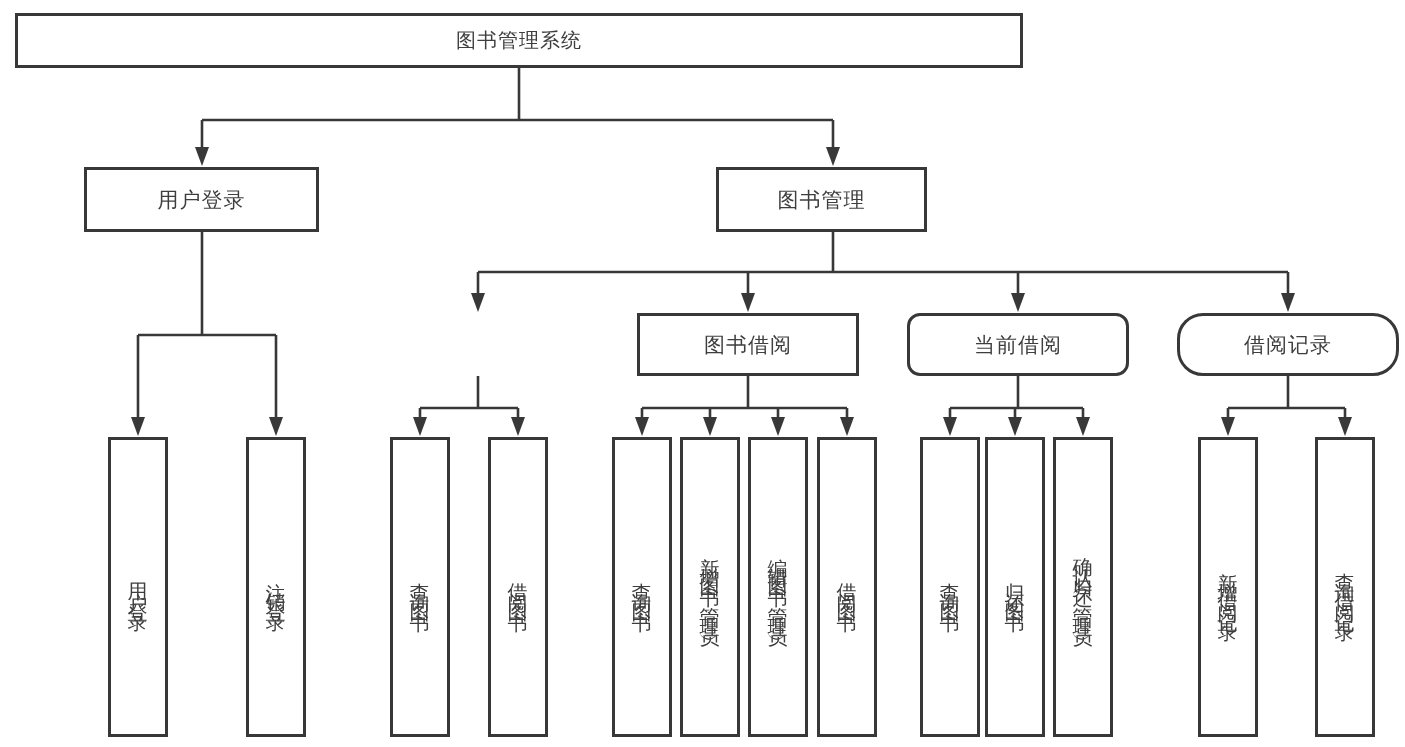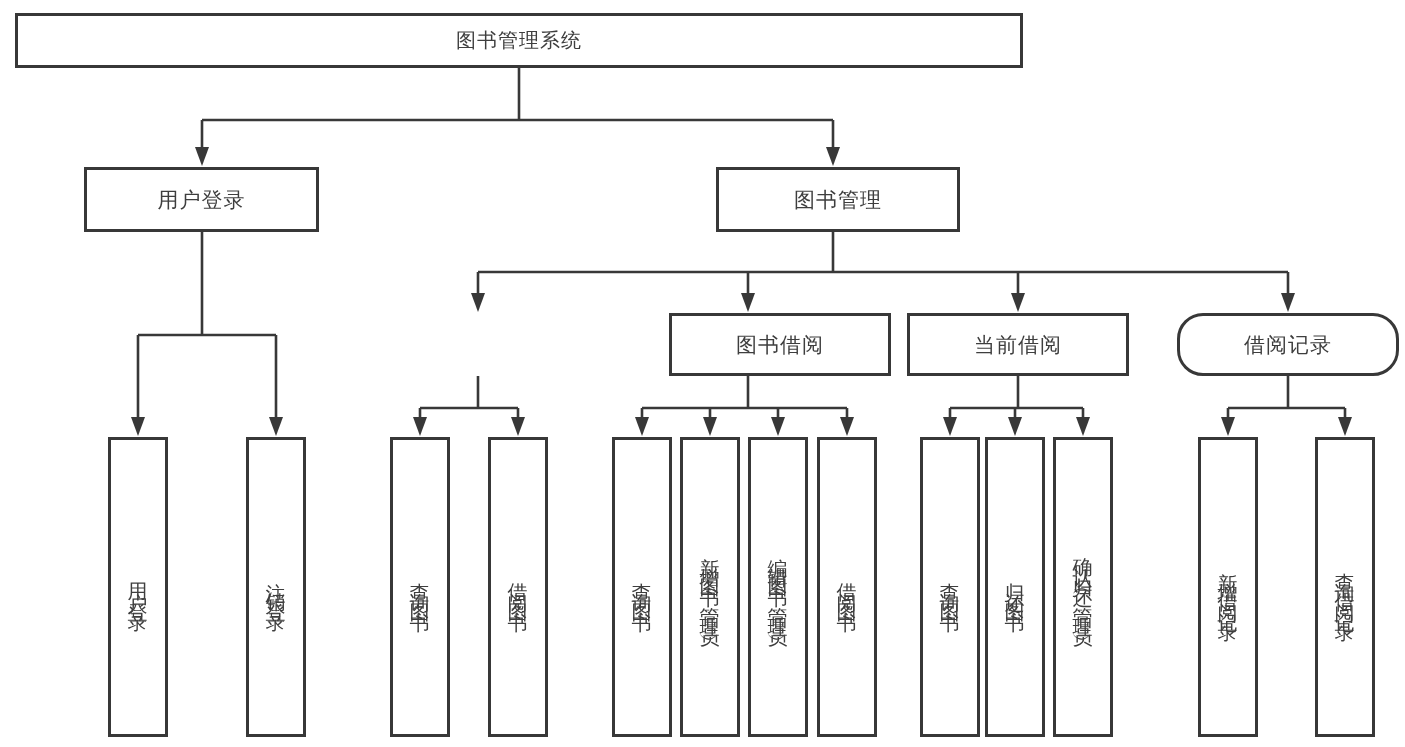--- a/index.html
+++ b/index.html
@@ -113,24 +113,24 @@
       <line x1="1224" y1="408" x2="1224" y2="421"></line>
         <polygon points="1217,417 1231,417 1224,436"></polygon>
       <line x1="1341" y1="408" x2="1341" y2="421"></line>
         <polygon points="1334,417 1348,417 1341,436"></polygon>
     </g>
   </svg>
 
   <div class="node h root" style="left:11px;top:13px;width:1008px;height:55px;">图书管理系统</div>
 
   <div class="node h" style="left:80px;top:167px;width:235px;height:65px;">用户登录</div>
-  <div class="node h" style="left:712px;top:167px;width:244px;height:65px;">图书管理</div>
+  <div class="node h" style="left:712px;top:167px;width:211px;height:65px;">图书管理</div>
 
-  <div class="node h" style="left:633px;top:313px;width:222px;height:63px;margin-left:32px;">图书借阅</div>
-  <div class="node h" style="left:903px;top:313px;width:222px;height:63px;">当前借阅</div>
+  <div class="node h" style="left:633px;top:313px;width:222px;height:63px;">图书借阅</div>
+  <div class="node h" style="left:903px;top:313px;width:222px;height:63px;border-radius:13px;">当前借阅</div>
   <div class="node h" style="left:1173px;top:313px;width:222px;height:63px;border-radius:26px;">借阅记录</div>
 
   <div class="node v" style="left:104px;top:437px;width:60px;height:300px;">
     <span class="vtext">用户登录</span>
   </div>
   <div class="node v" style="left:242px;top:437px;width:60px;height:300px;">
     <span class="vtext">注销登录</span>
   </div>
 
   <div class="node v" style="left:386px;top:437px;width:60px;height:300px;">

